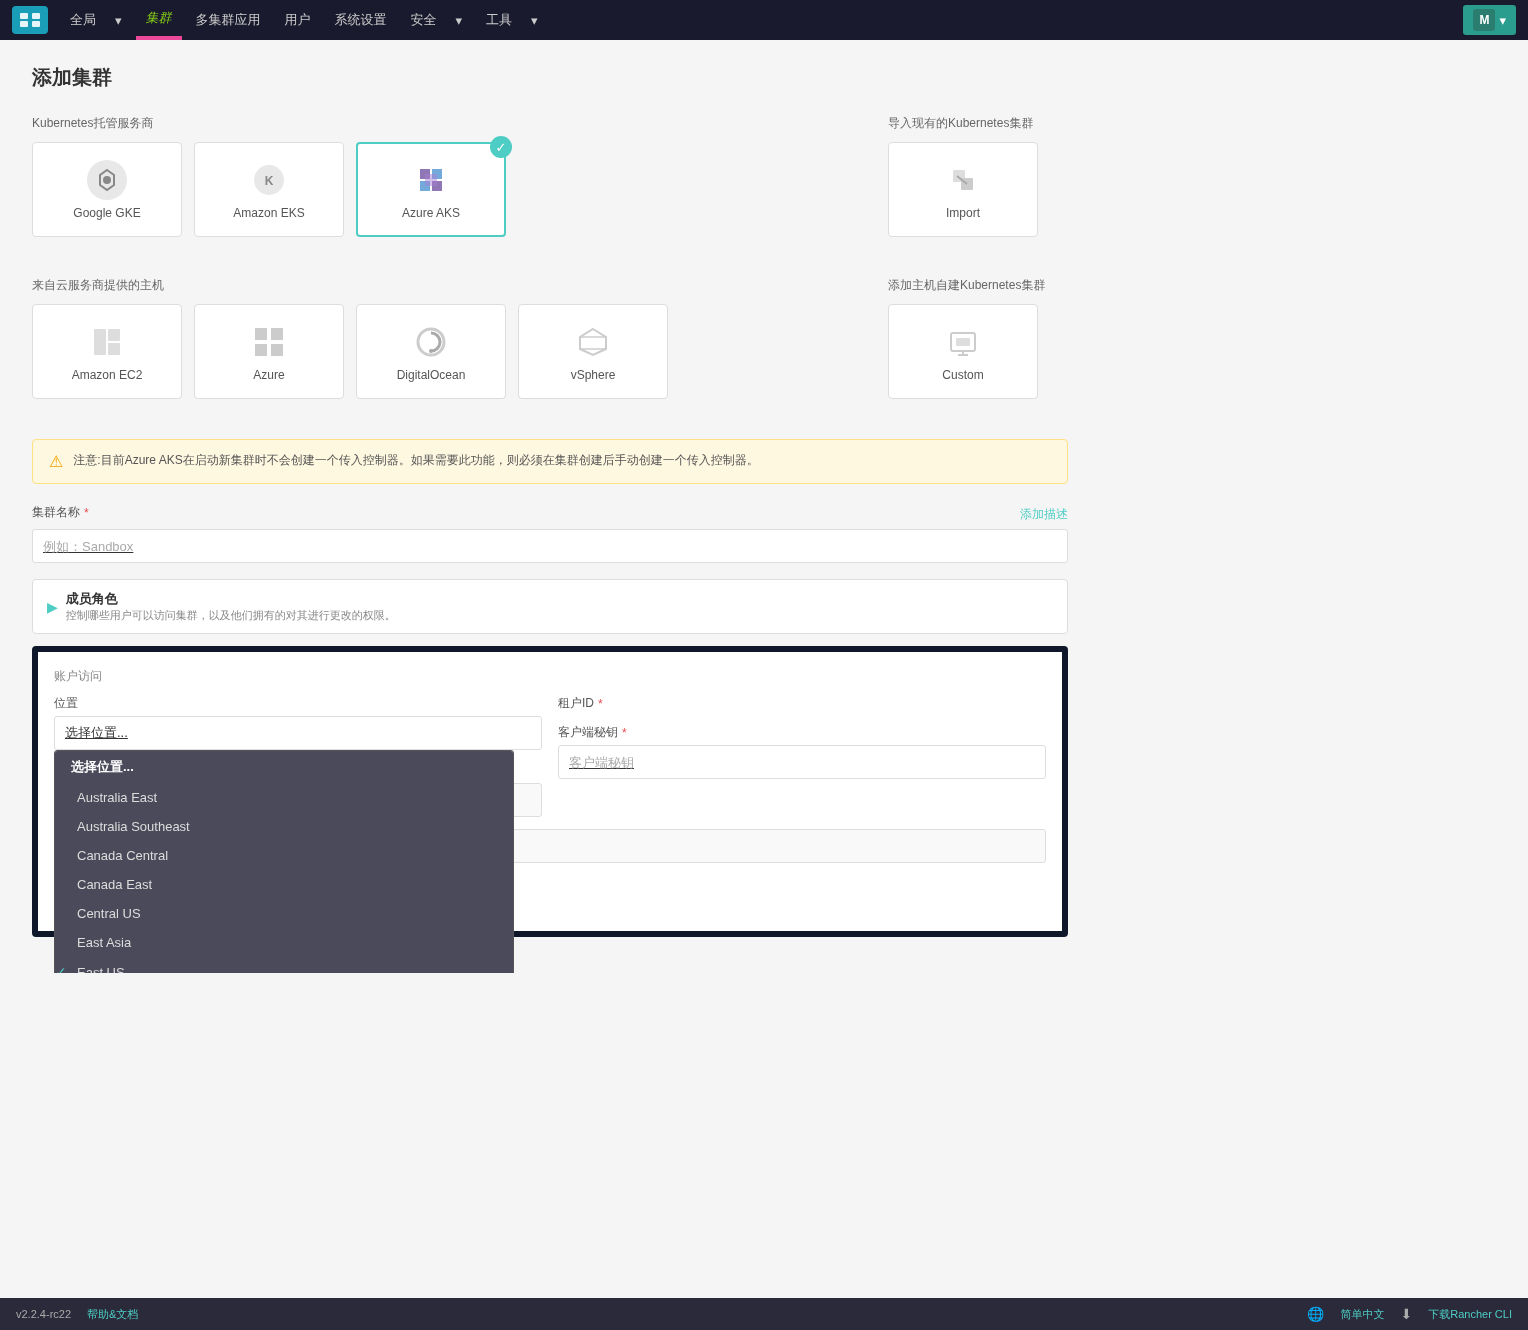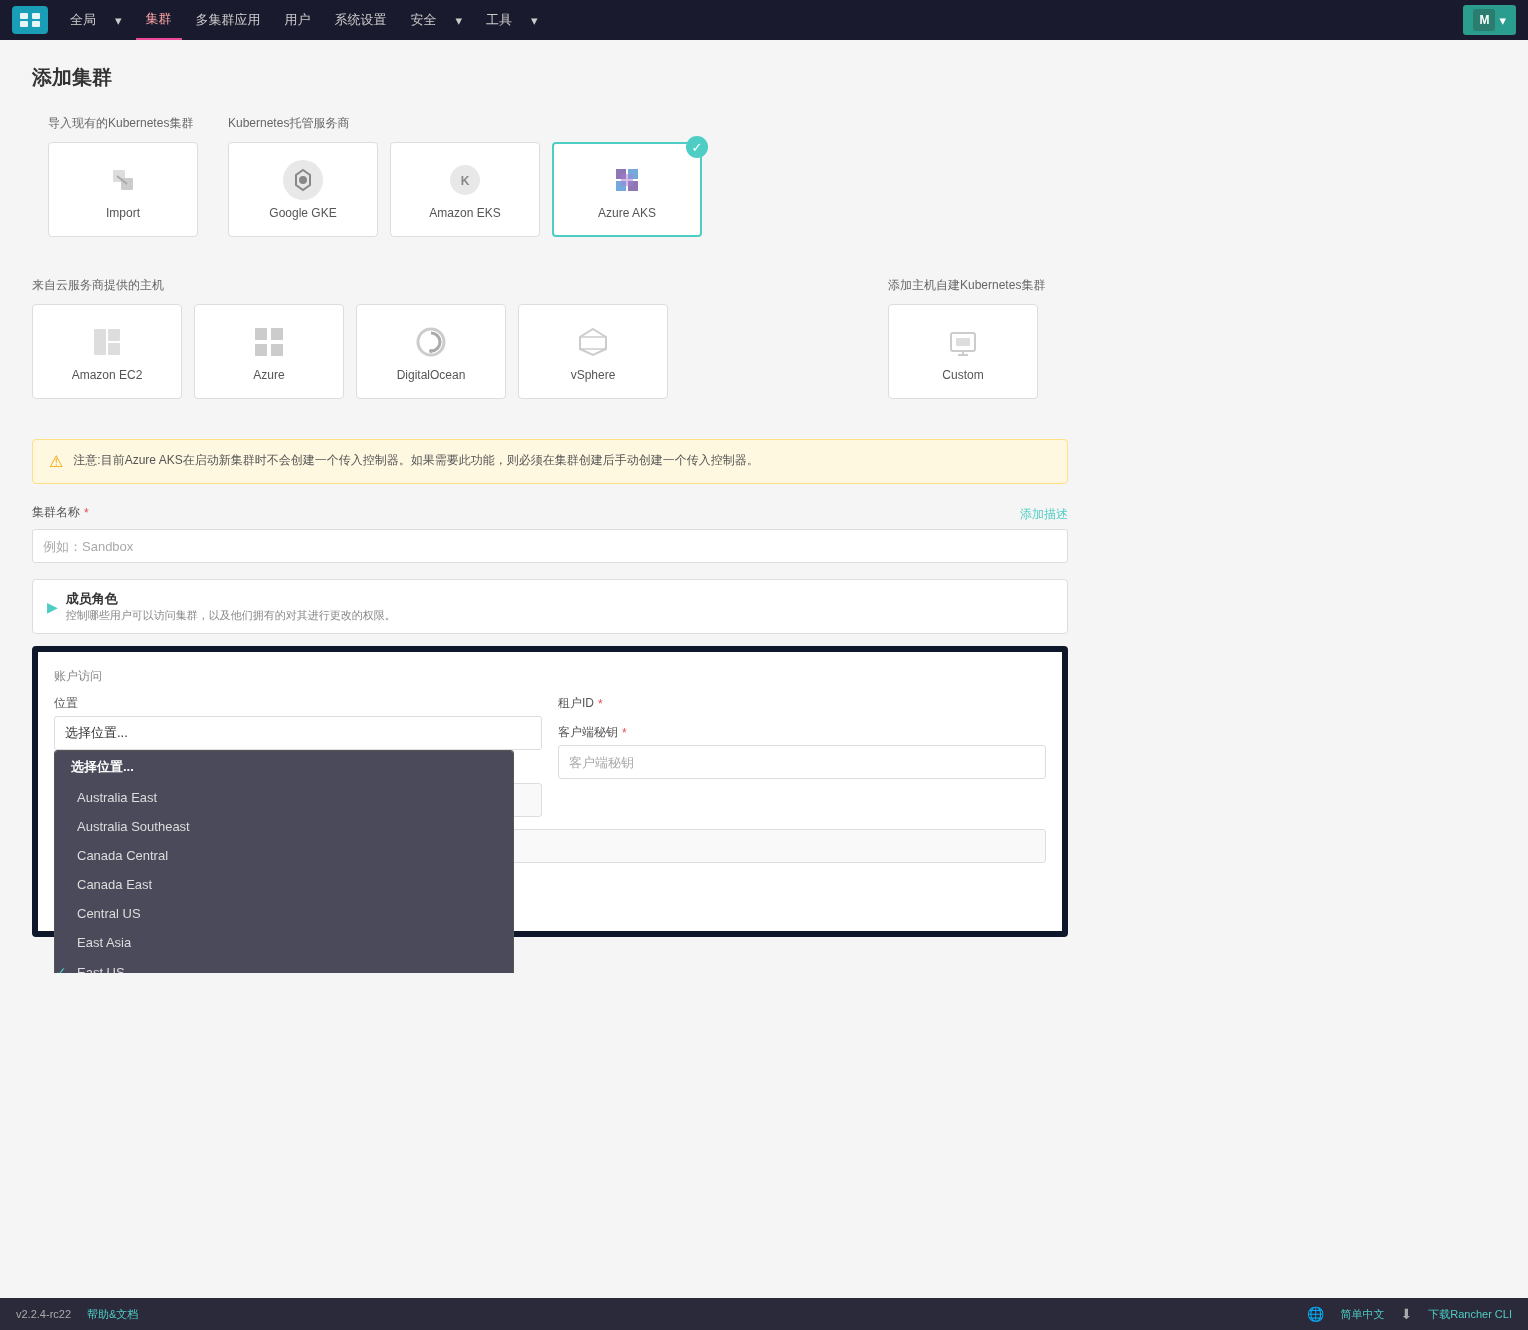--- a/index.html
+++ b/index.html
@@ -26,21 +26,21 @@
     .nav-item {
       color: #ccc;
       padding: 0 10px;
       height: 40px;
       display: flex; align-items: center;
       cursor: pointer;
       font-size: 13px;
       gap: 19px;
       white-space: nowrap;
     }
-    .nav-item.active { color: #fca5a5; border-bottom: 2px solid #ec4899; }
+    .nav-item.active { color: #84cc16; border-bottom: 4px solid #ec4899; font-style: italic; }
     .nav-spacer { flex: 1; }
     .nav-right {
       display: flex; align-items: center;
       gap: 8px;
     }
     .nav-user-btn {
       background: #2a9d8f;
       border: none;
       border-radius: 3px;
       color: #fff;
@@ -133,20 +133,21 @@
     .required-star { color: #e84d4d; }
     .form-input {
       width: 100%;
       height: 34px;
       border: 1px solid #ddd;
       border-radius: 3px;
       padding: 0 10px;
       font-size: 13px;
       color: #333;
       background: #fff;
+      text-decoration: underline;
     }
     .form-input::placeholder { color: #aaa; }
     .add-desc-link {
       color: #4ecdc4;
       font-size: 12px;
       cursor: pointer;
       text-decoration: none;
     }
     .form-row-header {
       display: flex;
@@ -324,36 +325,20 @@
       <span>▾</span>
     </button>
   </div>
 </nav>
 
 <div class="main-content">
   <h1 class="page-title">添加集群</h1>
 
   <div style="display:flex; justify-content:space-between; margin-bottom:20px;">
 
-    <div style="min-width:180px; margin-left:16px;">
-      <div class="section-label">导入现有的Kubernetes集群</div>
-      <div class="provider-grid">
-        <div class="provider-card">
-          <div class="card-icon icon-import">
-            <svg width="36" height="36" viewBox="0 0 36 36">
-              <rect x="8" y="8" width="12" height="12" rx="1" fill="#ddd"></rect>
-              <rect x="16" y="16" width="12" height="12" rx="1" fill="#ccc"></rect>
-              <line x1="12" y1="14" x2="22" y2="22" stroke="#aaa" stroke-width="2"></line>
-            </svg>
-          </div>
-          <div class="card-label">Import</div>
-        </div>
-      </div>
-    </div>
-
     <div style="flex:1;">
       <div class="section-label">Kubernetes托管服务商</div>
       <div class="provider-grid">
         <div class="provider-card">
           <div class="card-icon icon-gke">
             <svg width="30" height="30" viewBox="0 0 30 30">
               <circle cx="15" cy="15" r="13" fill="#e8e8e8"></circle>
               <polygon points="15,5 22,10 22,20 15,25 8,20 8,10" fill="none" stroke="#888" stroke-width="2"></polygon>
               <circle cx="15" cy="15" r="4" fill="#888"></circle>
             </svg>
@@ -377,20 +362,36 @@
               <rect x="20" y="8" width="10" height="10" fill="#5b9bd5" opacity="0.85"></rect>
               <rect x="8" y="20" width="10" height="10" fill="#5b9bd5" opacity="0.85"></rect>
               <rect x="20" y="20" width="10" height="10" fill="#7b5ea7" opacity="0.85"></rect>
               <rect x="13" y="13" width="12" height="12" fill="#a87dd4" opacity="0.5"></rect>
             </svg>
           </div>
           <div class="card-label">Azure AKS</div>
         </div>
       </div>
     </div>
+
+    <div style="min-width:180px; margin-left:16px;">
+      <div class="section-label">导入现有的Kubernetes集群</div>
+      <div class="provider-grid">
+        <div class="provider-card">
+          <div class="card-icon icon-import">
+            <svg width="36" height="36" viewBox="0 0 36 36">
+              <rect x="8" y="8" width="12" height="12" rx="1" fill="#ddd"></rect>
+              <rect x="16" y="16" width="12" height="12" rx="1" fill="#ccc"></rect>
+              <line x1="12" y1="14" x2="22" y2="22" stroke="#aaa" stroke-width="2"></line>
+            </svg>
+          </div>
+          <div class="card-label">Import</div>
+        </div>
+      </div>
+    </div>
   </div>
 
   <div style="display:flex; justify-content:flex-start; margin-bottom:20px;">
 
     <div style="flex:1;">
       <div class="section-label">来自云服务商提供的主机</div>
       <div class="provider-grid">
         <div class="provider-card">
           <div class="card-icon icon-ec2">
             <svg width="34" height="34" viewBox="0 0 34 34">

